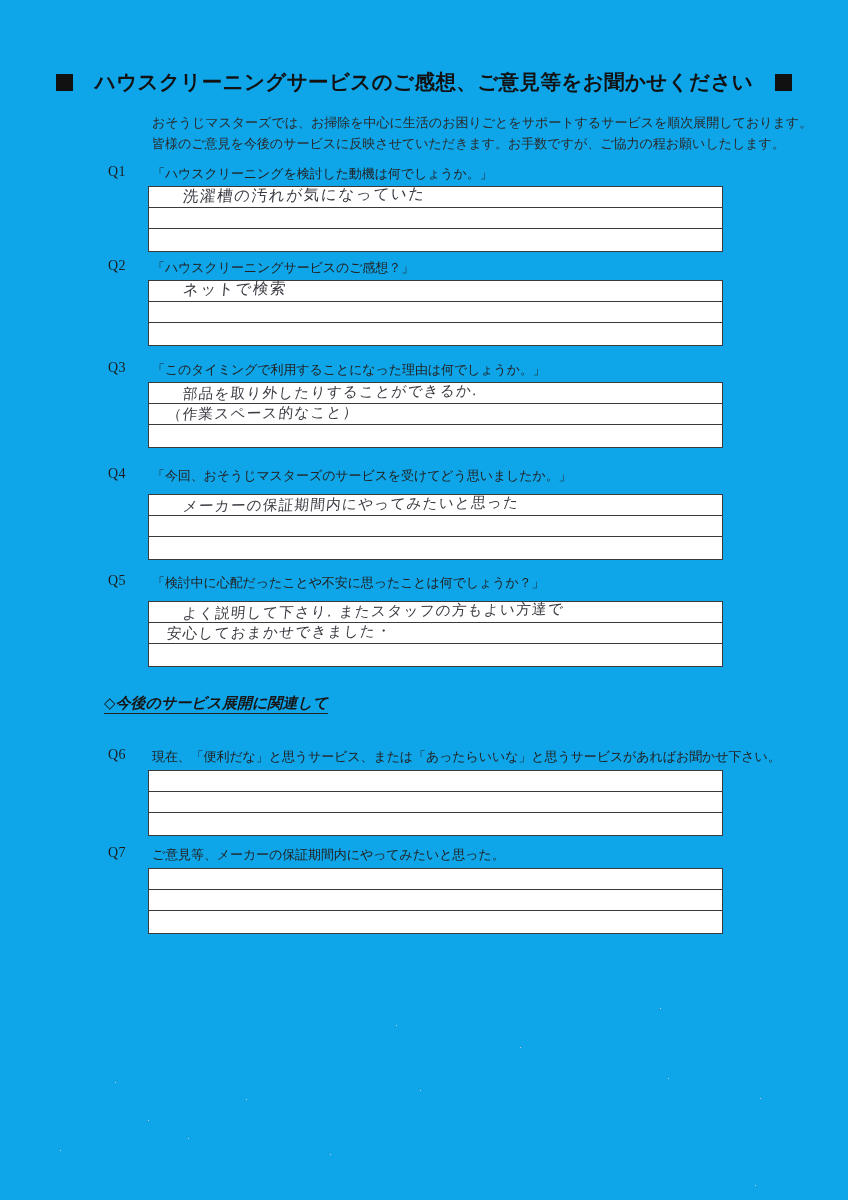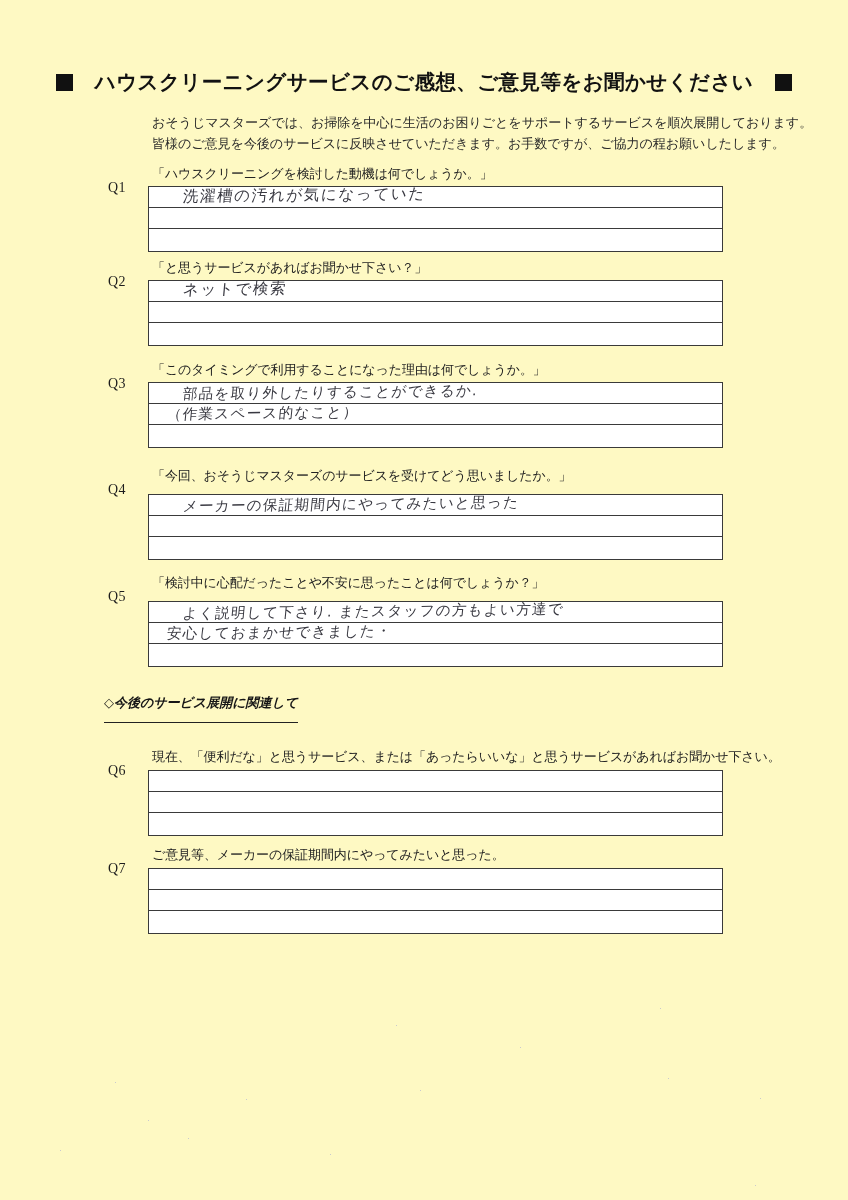--- a/index.html
+++ b/index.html
@@ -12,21 +12,21 @@
     height: 1200px;
     background: #ffffff;
     font-family: "Liberation Serif", "DejaVu Serif", serif;
     color: #1a1a1a;
     position: relative;
     overflow: hidden;
   }
   .page {
     position: absolute;
     inset: 0;
-    background: #fef9c3;
+    background: #0ea5e9;
   }
 
   
   .header {
     position: absolute;
     left: 0;
     top: 68px;
     width: 848px;
     display: flex;
     align-items: center;
@@ -59,21 +59,21 @@
     color: #2a2a2a;
     letter-spacing: -0.1px;
   }
   .intro div { white-space: nowrap; }
 
   
   .qblock { position: absolute; left: 0; width: 848px; }
   .qlabel {
     position: absolute;
     left: 108px;
-    top: 16px;
+    top: 0;
     font-size: 14px;
     letter-spacing: 0.3px;
     color: #1d1d1d;
   }
   .qtext {
     position: absolute;
     left: 152px;
     top: 1px;
     font-size: 13px;
     color: #222222;
@@ -111,26 +111,26 @@
     letter-spacing: 1.6px;
     opacity: 0.93;
   }
   .hw.small { font-size: 14.6px; letter-spacing: 1.2px; }
   .hw.indent { left: 18px; }
 
   
   .section-head {
     position: absolute;
     left: 104px;
-    font-size: 13px;
+    font-size: 15px;
     font-weight: bold;
     font-style: italic;
     color: #161616;
     border-bottom: 1.5px solid #222;
-    padding-bottom: 10px;
+    padding-bottom: 0;
     display: inline-block;
     white-space: nowrap;
   }
 
   
   .speckles { position: absolute; inset: 0; pointer-events: none; }
   .speckles i {
     position: absolute;
     width: 1px; height: 1px;
     background: #c9c9cf;
@@ -164,21 +164,21 @@
           <span class="hw"></span>
         </div>
       <div class="arow">
           <span class="hw"></span>
         </div>
     </div>
   </div>
 
   <div class="qblock" style="top:258px">
     <span class="qlabel">Q2</span>
-    <span class="qtext">「と思うサービスがあればお聞かせ下さい？」</span>
+    <span class="qtext">「ハウスクリーニングサービスのご感想？」</span>
     <div class="abox" style="top:22px">
       <div class="arow">
           <span class="hw">ネットで検索</span>
         </div>
       <div class="arow">
           <span class="hw"></span>
         </div>
       <div class="arow">
           <span class="hw"></span>
         </div>

